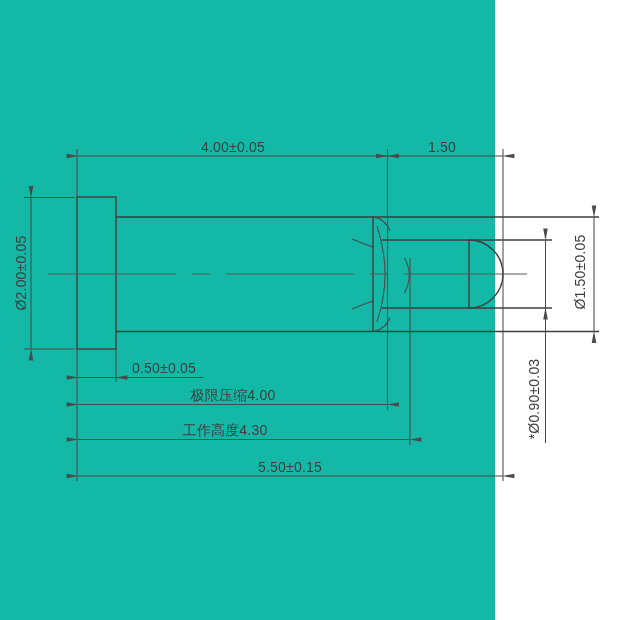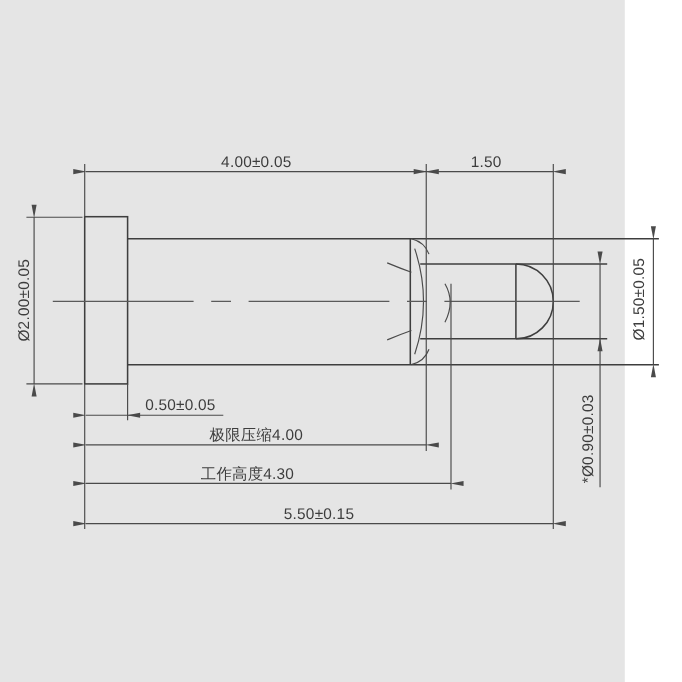--- a/index.html
+++ b/index.html
@@ -6,23 +6,23 @@
     margin: 0;
     padding: 0;
     background: #ffffff;
     width: 620px;
     height: 620px;
     overflow: hidden;
     font-family: "Liberation Sans", sans-serif;
   }
   .stage {
     position: relative;
-    width: 568px;
+    width: 495px;
     height: 620px;
-    background: #e5e5e5;
+    background: #14b8a6;
   }
   svg { display: block; }
   .part   { stroke: #3e3e3e; stroke-width: 1.4; fill: none; }
   .thin   { stroke: #4a4a4a; stroke-width: 1.05; fill: none; }
   .dim    { stroke: #4a4a4a; stroke-width: 1.05; fill: none; }
   .center { stroke: #5a5a5a; stroke-width: 1.05; fill: none;
             stroke-dasharray: 128 16 18 16; }
   text.dimtxt {
     fill: #3d3d3d;
     font-family: "Liberation Sans", sans-serif;

